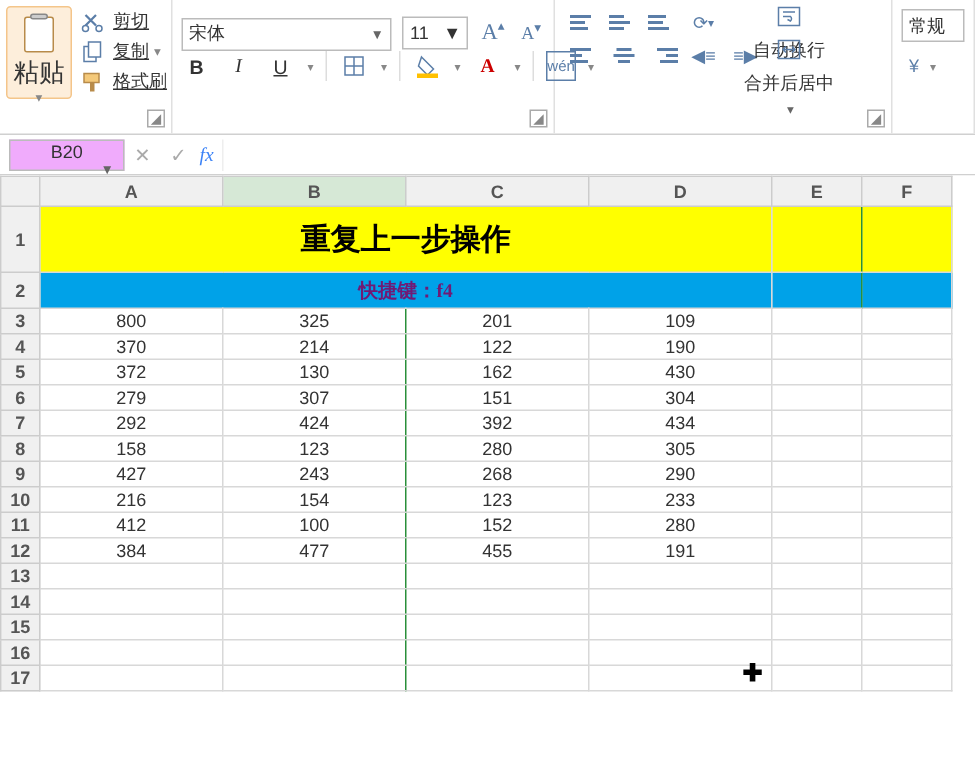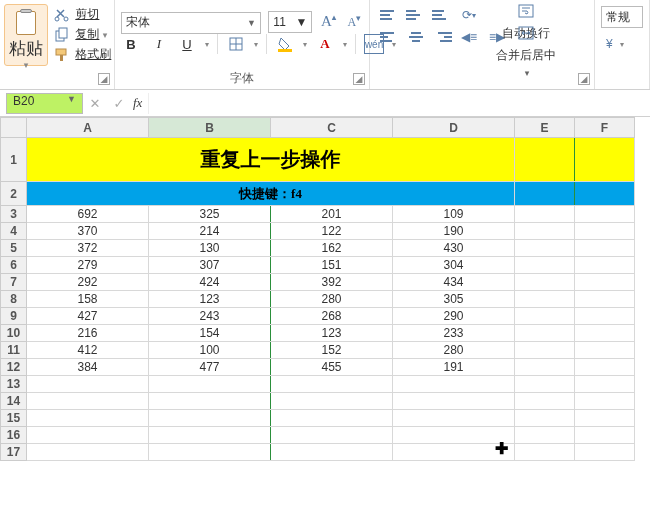--- a/index.html
+++ b/index.html
@@ -39,35 +39,35 @@
   .ind-btn { width:22px; height:18px; display:flex; align-items:center; justify-content:center; color:#5b7ea8; }
   .al-right { position:absolute; left:126px; top:4px; font-size:12px; }
   .al-right .item { display:flex; align-items:center; gap:4px; height:22px;flex-direction:column; }
   .al-right .dd { font-size:9px; color:#666; margin-left:2px; }
 
   .g-num { left:595px; width:55px; }
   .num-sel { position:absolute; left:6px; top:6px; width:42px; height:22px; border:1px solid #bbb; font-size:12px; padding:0 4px; display:flex; align-items:center; }
   .num-ic { position:absolute; left:8px; top:34px; width:22px; height:20px; display:flex; align-items:center; justify-content:center; color:#5b7ea8; }
 
   .fbar { height:27px; border-bottom:1px solid #d0d0d0; display:flex; align-items:center; background:#fff; }
-  .nbox { width:77px; height:21px; border:1px solid #bbb; margin-left:6px; display:flex; align-items:flex-start; padding:0 6px; font-size:12px; background:#bef264; }
+  .nbox { width:77px; height:21px; border:1px solid #bbb; margin-left:6px; display:flex; align-items:center; padding:0 6px; font-size:12px; background:#f0abfc;flex-direction:column; }
   .nbox .dd { margin-left:auto; font-size:9px; color:#666; }
   .fx-btn { width:24px; text-align:center; color:#aaa; font-size:13px; }
-  .fx-lbl { font-style:italic; font-family:"Times New Roman",serif; color:#404040; font-size:13px; margin-left:2px; }
+  .fx-lbl { font-style:italic; font-family:"Times New Roman",serif; color:#3b82f6; font-size:13px; margin-left:2px; }
   .fin { flex:1; height:21px; border-left:1px solid #eee; margin-left:6px; }
 
   .grid-area { position:absolute; left:0; right:0; top:117px; bottom:0; overflow:hidden; background:#fff; }
   table.sheet { border-collapse:collapse; table-layout:fixed; }
   .corner, .ch, .rh { background:#f0f0f0; border:1px solid #ccc; text-align:center; font-size:12px; color:#555; }
   .corner { width:26px; height:20px; }
   .ch { height:20px; }
   .rh { width:26px; }
   td.cell { border:1px solid #d8d8d8; height:17px; font-size:12px; padding:0 4px; text-align:center; }
   tr.title-row td.cell { background:#ffff00; font-family: "SimSun","宋体",serif; font-size:20px; font-weight:bold; color:#000; height:44px; }
-  tr.sub-row td.cell { background:#00a2e8; font-family:"SimSun","宋体",serif; font-weight:bold; color:#000000; height:24px; font-size:13px; }
+  tr.sub-row td.cell { background:#00a2e8; font-family:"SimSun","宋体",serif; font-weight:bold; color:#701a75; height:24px; font-size:13px; }
   .colB-sel { border-left:1.5px solid #2a8f3a !important; border-right:1.5px solid #2a8f3a !important; }
   .ch.colB-hdr { background:#d6e8d6; }
   .cursor-plus { position:absolute; font-size:16px; font-weight:bold; color:#000; pointer-events:none; }
 </style>
 </head>
 <body>
 
 <div class="app">
   <div class="ribbon">
 
@@ -142,21 +142,20 @@
           </span>
           <span style="font-size:8px;color:#888">▾</span>
         <span class="fb">
             <span style="color:#c00;font-weight:bold;font-family:serif">A</span>
           </span>
           <span style="font-size:8px;color:#888">▾</span>
         <span class="sep"></span>
         <span class="fb" style="font-size:10px;border:1px solid #5b7ea8;padding:0 2px;color:#5b7ea8">wén</span>
           <span style="font-size:8px;color:#888">▾</span>
       </div>
-      <div class="rglabel">字体</div>
       <div class="rdialog">◢</div>
     </div>
 
     <div class="rgroup g-align">
       <div class="al-grid">
         <div class="al-row">
           <span class="al-btn">
               <i style="width:14px"></i>
               <i style="width:10px"></i>
               <i style="width:12px"></i>
@@ -262,21 +261,21 @@
           <tr class="sub-row">
             <th class="rh" style="height:24px">2</th>
             <td class="cell" colspan="4">快捷键：f4</td>
             <td class="cell colB-sel"></td>
             <td class="cell"></td>
           </tr>
         </tbody>
         <tbody>
           <tr class="">
             <th class="rh">3</th>
-            <td class="cell">692</td>
+            <td class="cell">800</td>
             <td class="cell colB-sel">325</td>
             <td class="cell">201</td>
             <td class="cell">109</td>
             <td class="cell"></td>
             <td class="cell"></td>
           </tr>
         </tbody>
         <tbody>
           <tr class="">
             <th class="rh">4</th>

